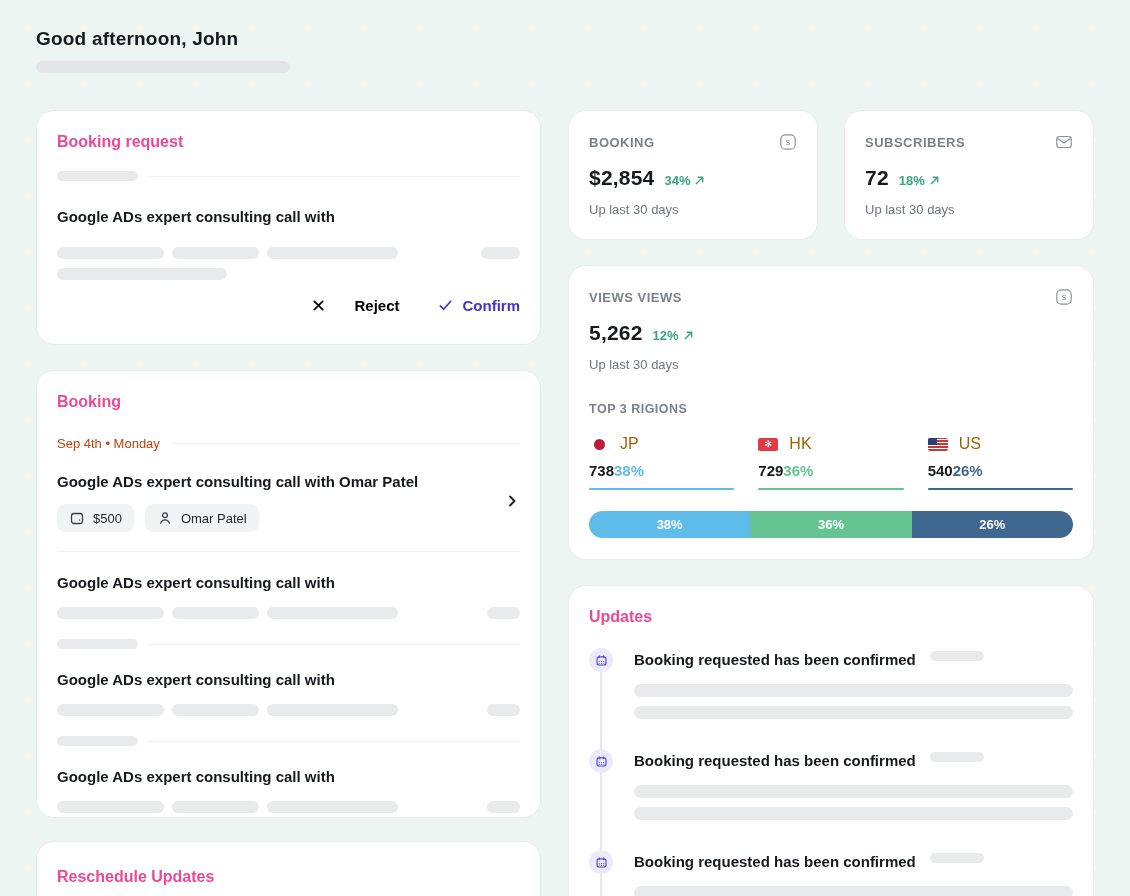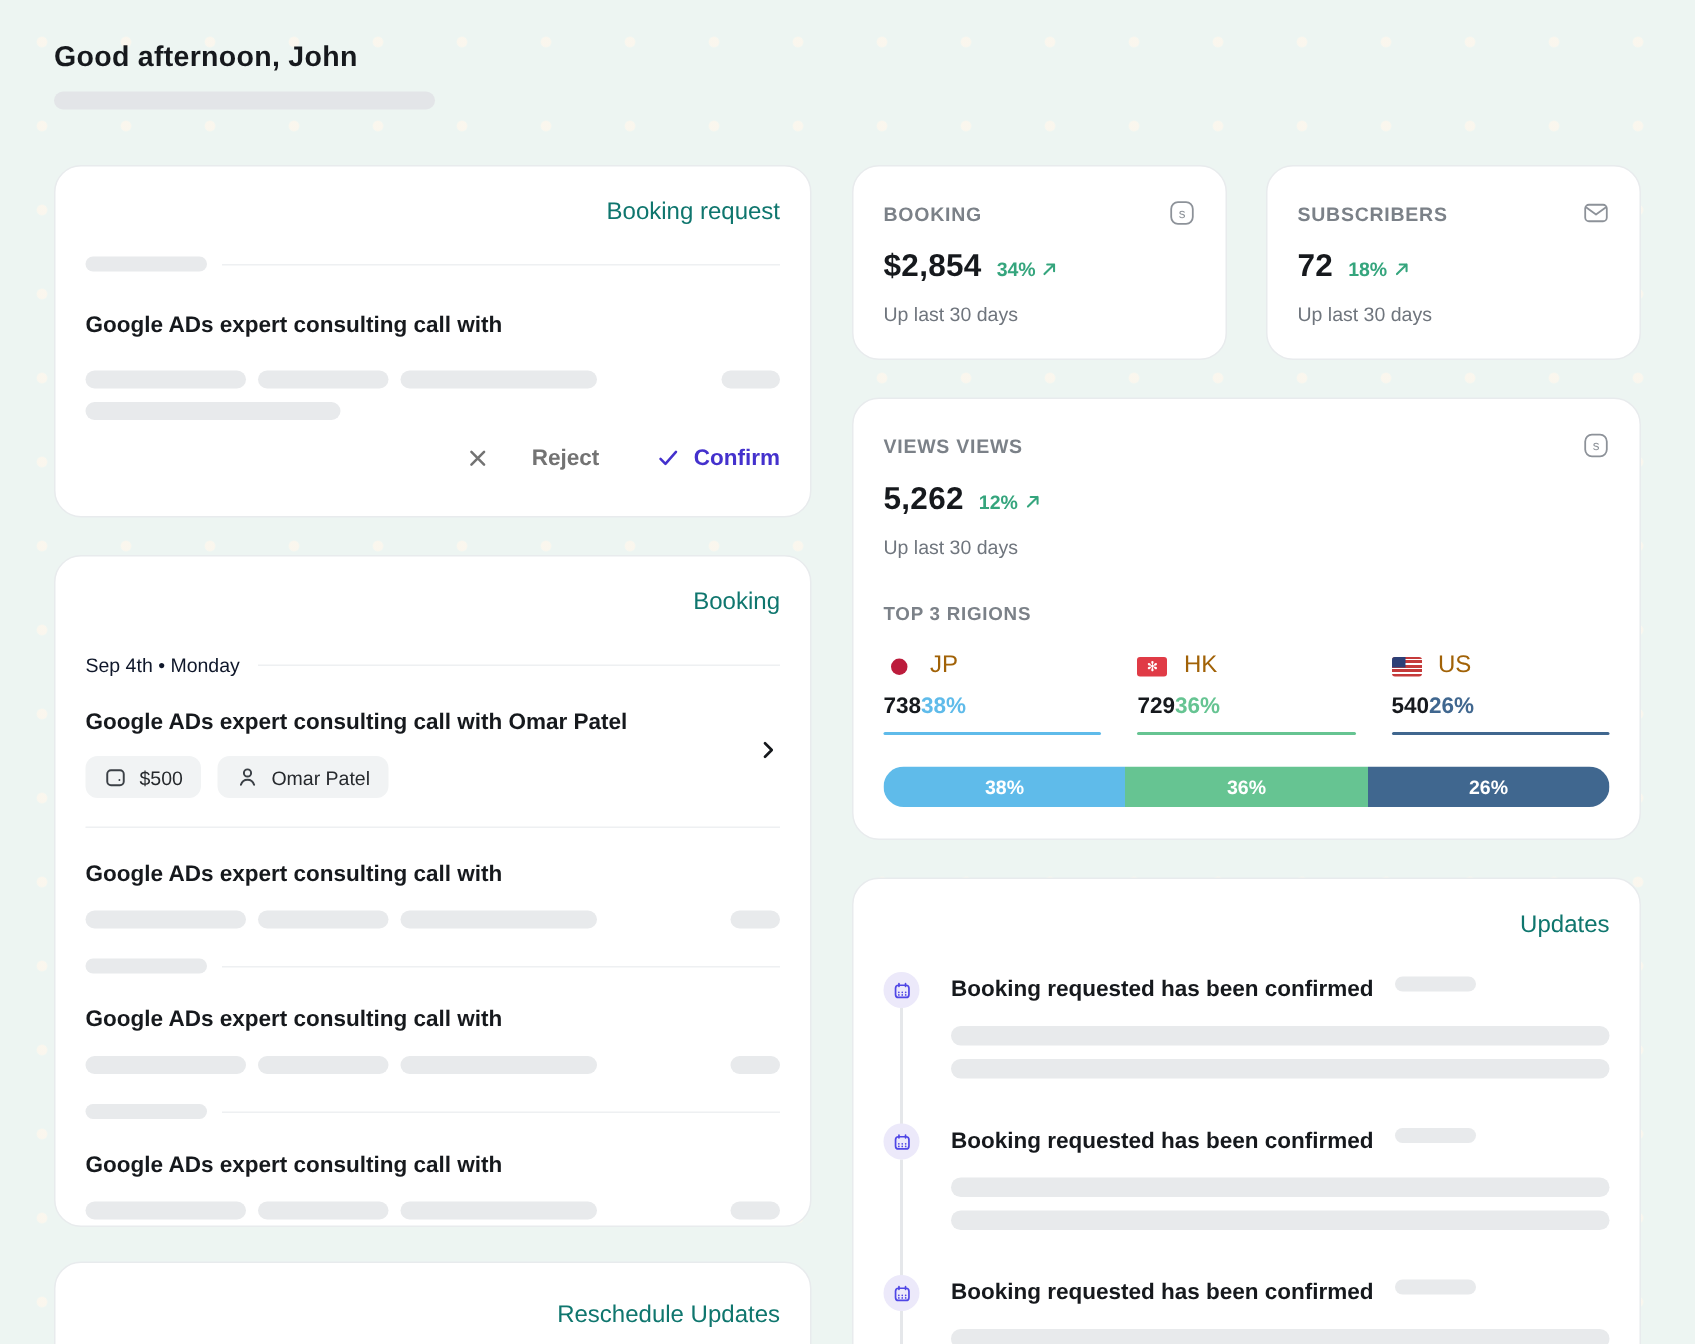--- a/index.html
+++ b/index.html
@@ -18,42 +18,42 @@
   .columns { display:flex; gap:27px; margin-top:37px; align-items:flex-start; }
   .col-left { width:505px; flex:none; }
   .col-right { width:526px; flex:none; }
 
   .card {
     background:#ffffff;
     border:1px solid #e8ebed;
     border-radius:18px;
     padding:22px 20px;
   }
-  .card-title { font-size:16px; font-weight:400; color:#0f766e;text-align:right; }
+  .card-title { font-size:16px; font-weight:700; color:#ec4899; }
 
   .skel { background:#e8eaec; border-radius:7px; height:12px; }
   .skel.sm { height:10px; }
   .hline { flex:1; height:1px; background:#eef0f2; }
 
   
   .br-card { height:235px; margin-bottom:25px; display:flex; flex-direction:column; }
   .skel-divider-row { display:flex; align-items:center; gap:10px; margin-top:20px; }
   .item-title { font-size:15px; font-weight:700; }
   .br-card .item-title { margin-top:27px; }
   .chip-skel-row { display:flex; align-items:center; gap:8px; margin-top:22px; }
   .chip-skel-row .spacer { flex:1; }
   .br-actions { display:flex; justify-content:flex-end; align-items:center; gap:38px; margin-top:auto; margin-bottom:8px; }
   .text-btn { display:inline-flex; align-items:center; gap:10px; font-size:15px; font-weight:600; background:none; border:none; cursor:pointer; font-family:inherit; }
-  .btn-reject { color:#737373;gap:28px; }
+  .btn-reject { color:#000000;gap:28px; }
   .btn-confirm { color:#4431cd; }
 
   
   .bk-card { height:448px; margin-bottom:23px; overflow:hidden; }
   .date-row { display:flex; align-items:center; gap:12px; margin-top:25px; }
-  .date-label { font-size:13px; color:#0f172a; white-space:nowrap; }
+  .date-label { font-size:13px; color:#c2410c; white-space:nowrap; }
   .bk-item { margin-top:22px; }
   .bk-item-main { display:flex; align-items:center; }
   .bk-item-content { flex:1; }
   .chips-row { display:flex; gap:11px; margin-top:14px; }
   .chip {
     display:inline-flex; align-items:center; gap:8px;
     background:#f1f3f4; border-radius:8px;
     padding:6px 12px; font-size:13px; font-weight:500; color:#26292d;
   }
   .chip svg { color:#3b4046; }

